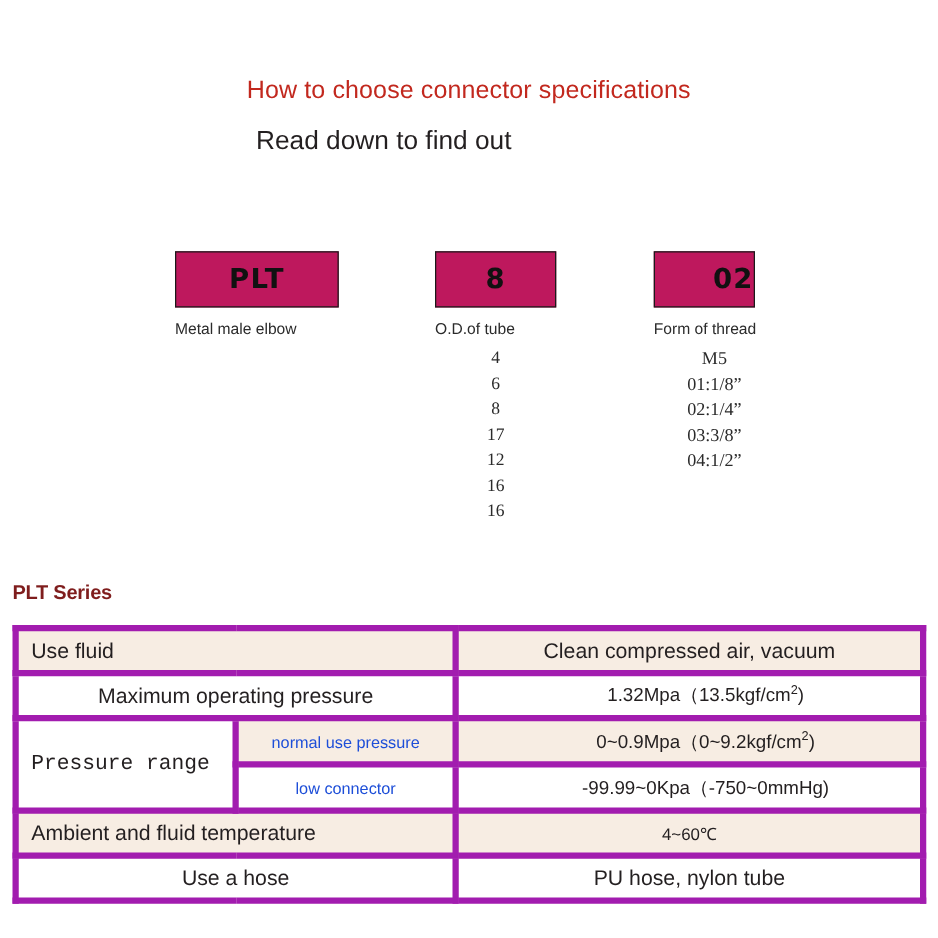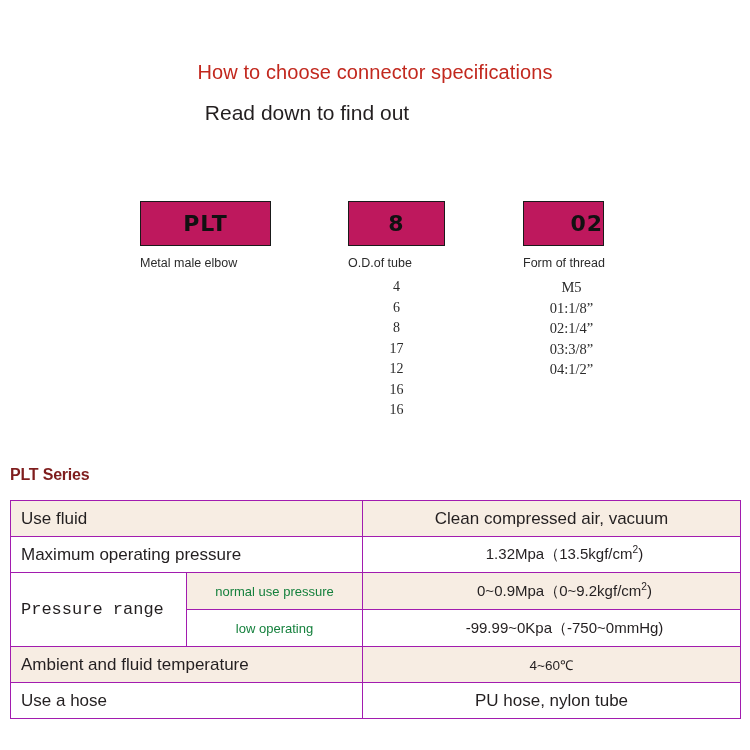--- a/index.html
+++ b/index.html
@@ -101,36 +101,36 @@
   
   .spec-table {
     position: absolute;
     left: 10px;
     top: 500px;
     width: 731px;
     border-collapse: collapse;
     table-layout: fixed;
   }
   .spec-table td {
-    border: 1px solid #a21caf;
+    border: 5px solid #a21caf;
     font-size: 17px;
     color: #231f20;
     padding: 0 10px;
     height: 36px;
     box-sizing: border-box;
     margin-left: 31px;
   }
   .spec-table td.label { text-align: left; }
   .spec-table td.value { text-align: center; }
   .spec-table tr.shaded td { background: #F7EDE3; }
-  .spec-table tr.plain  td { background: #ffffff; }
+  .spec-table tr.plain  td { background: #ffffff; text-align: center; }
   td.sublabel {
     font-size: 13px;
     text-align: center;
-    color: #15803d;
+    color: #1d4ed8;
     height: 37px;
   }
   td.rowspan-label {
     font-size: 17px;
     text-align: left;
     background: #ffffff !important;
     vertical-align: middle;
   }
   td.value-small { font-size: 15px; padding-left: 36px; }
   td.value-tiny  { font-size: 13.5px; }
@@ -190,21 +190,21 @@
   <tr class="plain">
     <td class="label" colspan="2">Maximum operating pressure</td>
     <td class="value value-small"><span>1.32Mpa（13.5kgf/cm</span><sup>2</sup><span>)</span></td>
   </tr>
   <tr class="shaded">
     <td class="rowspan-label" rowspan="2" style="width:203px;font-family:Liberation Mono, monospace;">Pressure range</td>
     <td class="sublabel" style="width:149px;">normal use pressure</td>
     <td class="value value-small"><span>0~0.9Mpa（0~9.2kgf/cm</span><sup>2</sup><span>)</span></td>
   </tr>
   <tr class="plain">
-    <td class="sublabel">low operating</td>
+    <td class="sublabel">low connector</td>
     <td class="value value-small">-99.99~0Kpa（-750~0mmHg)</td>
   </tr>
   <tr class="shaded">
     <td class="label" colspan="2">Ambient and fluid temperature</td>
     <td class="value value-tiny">4~60℃</td>
   </tr>
   <tr class="plain">
     <td class="label" colspan="2">Use a hose</td>
     <td class="value">PU hose, nylon tube</td>
   </tr>

